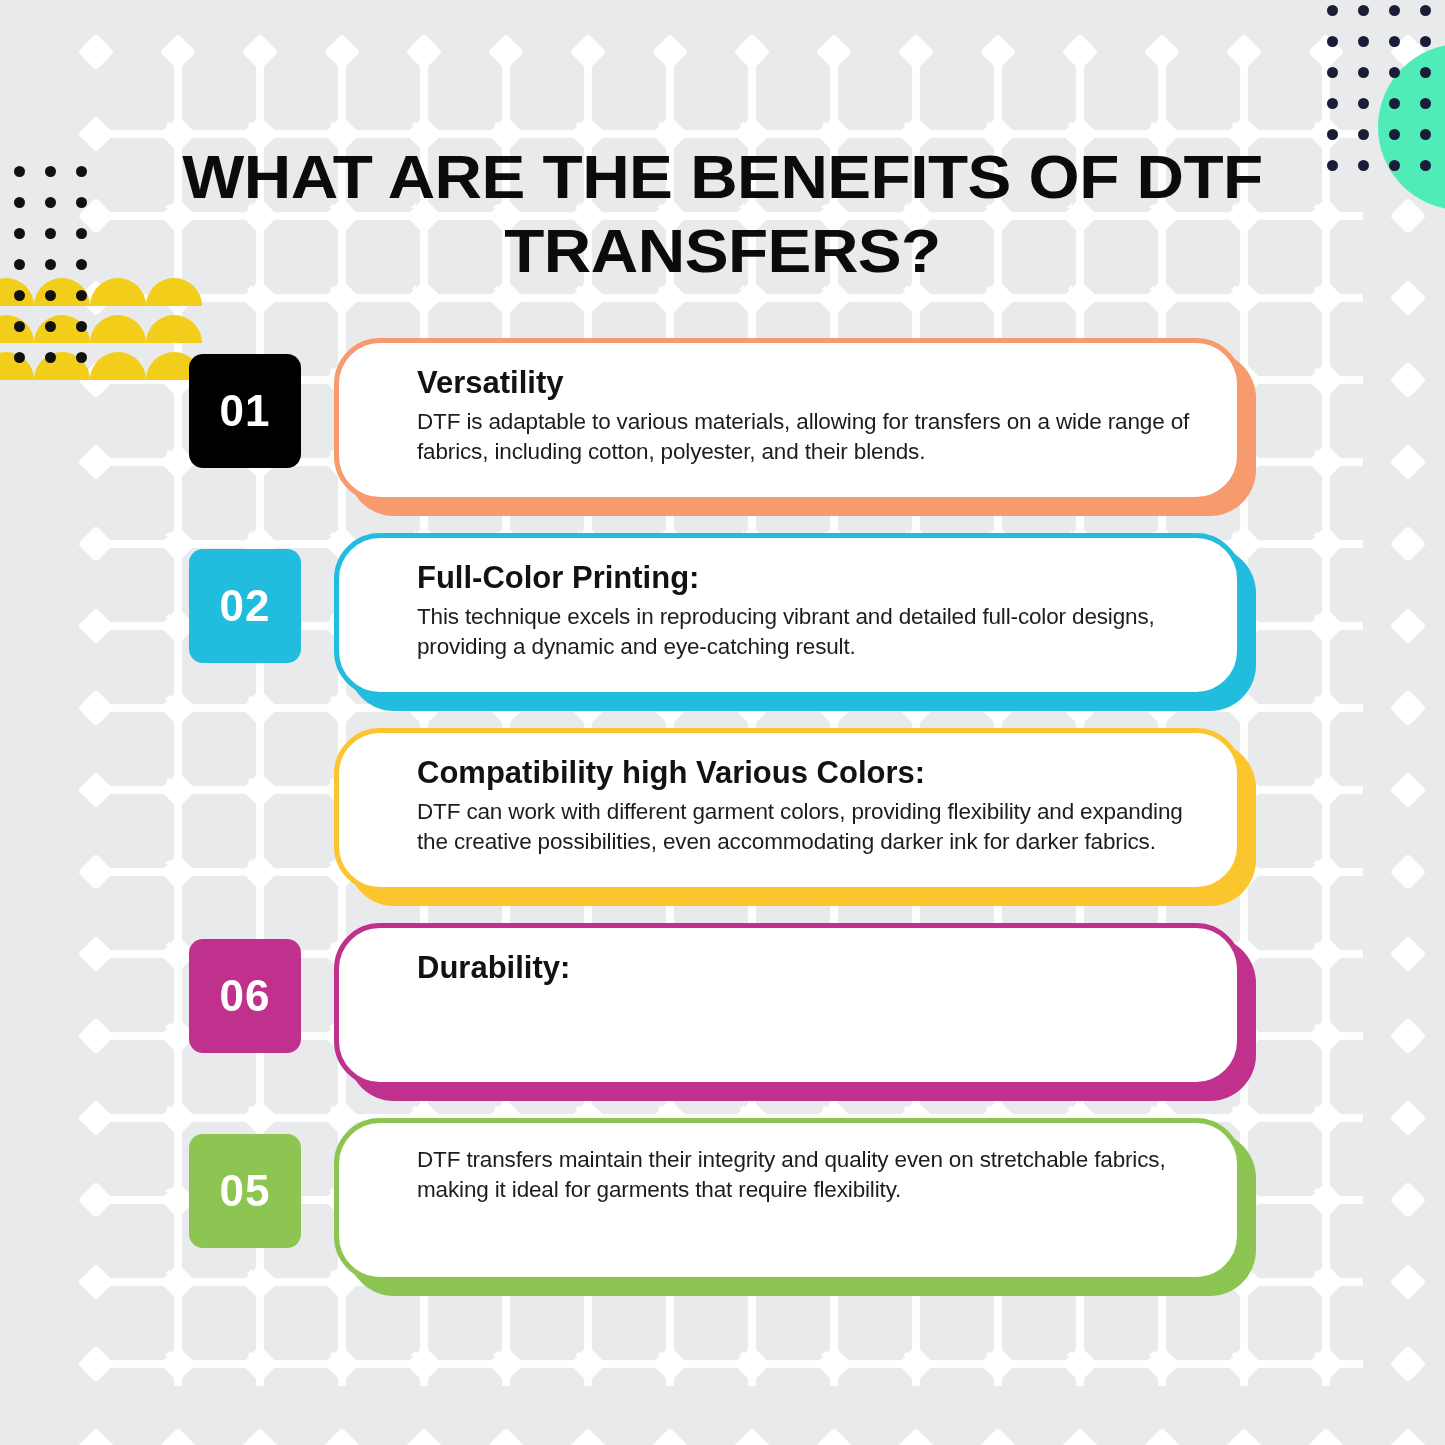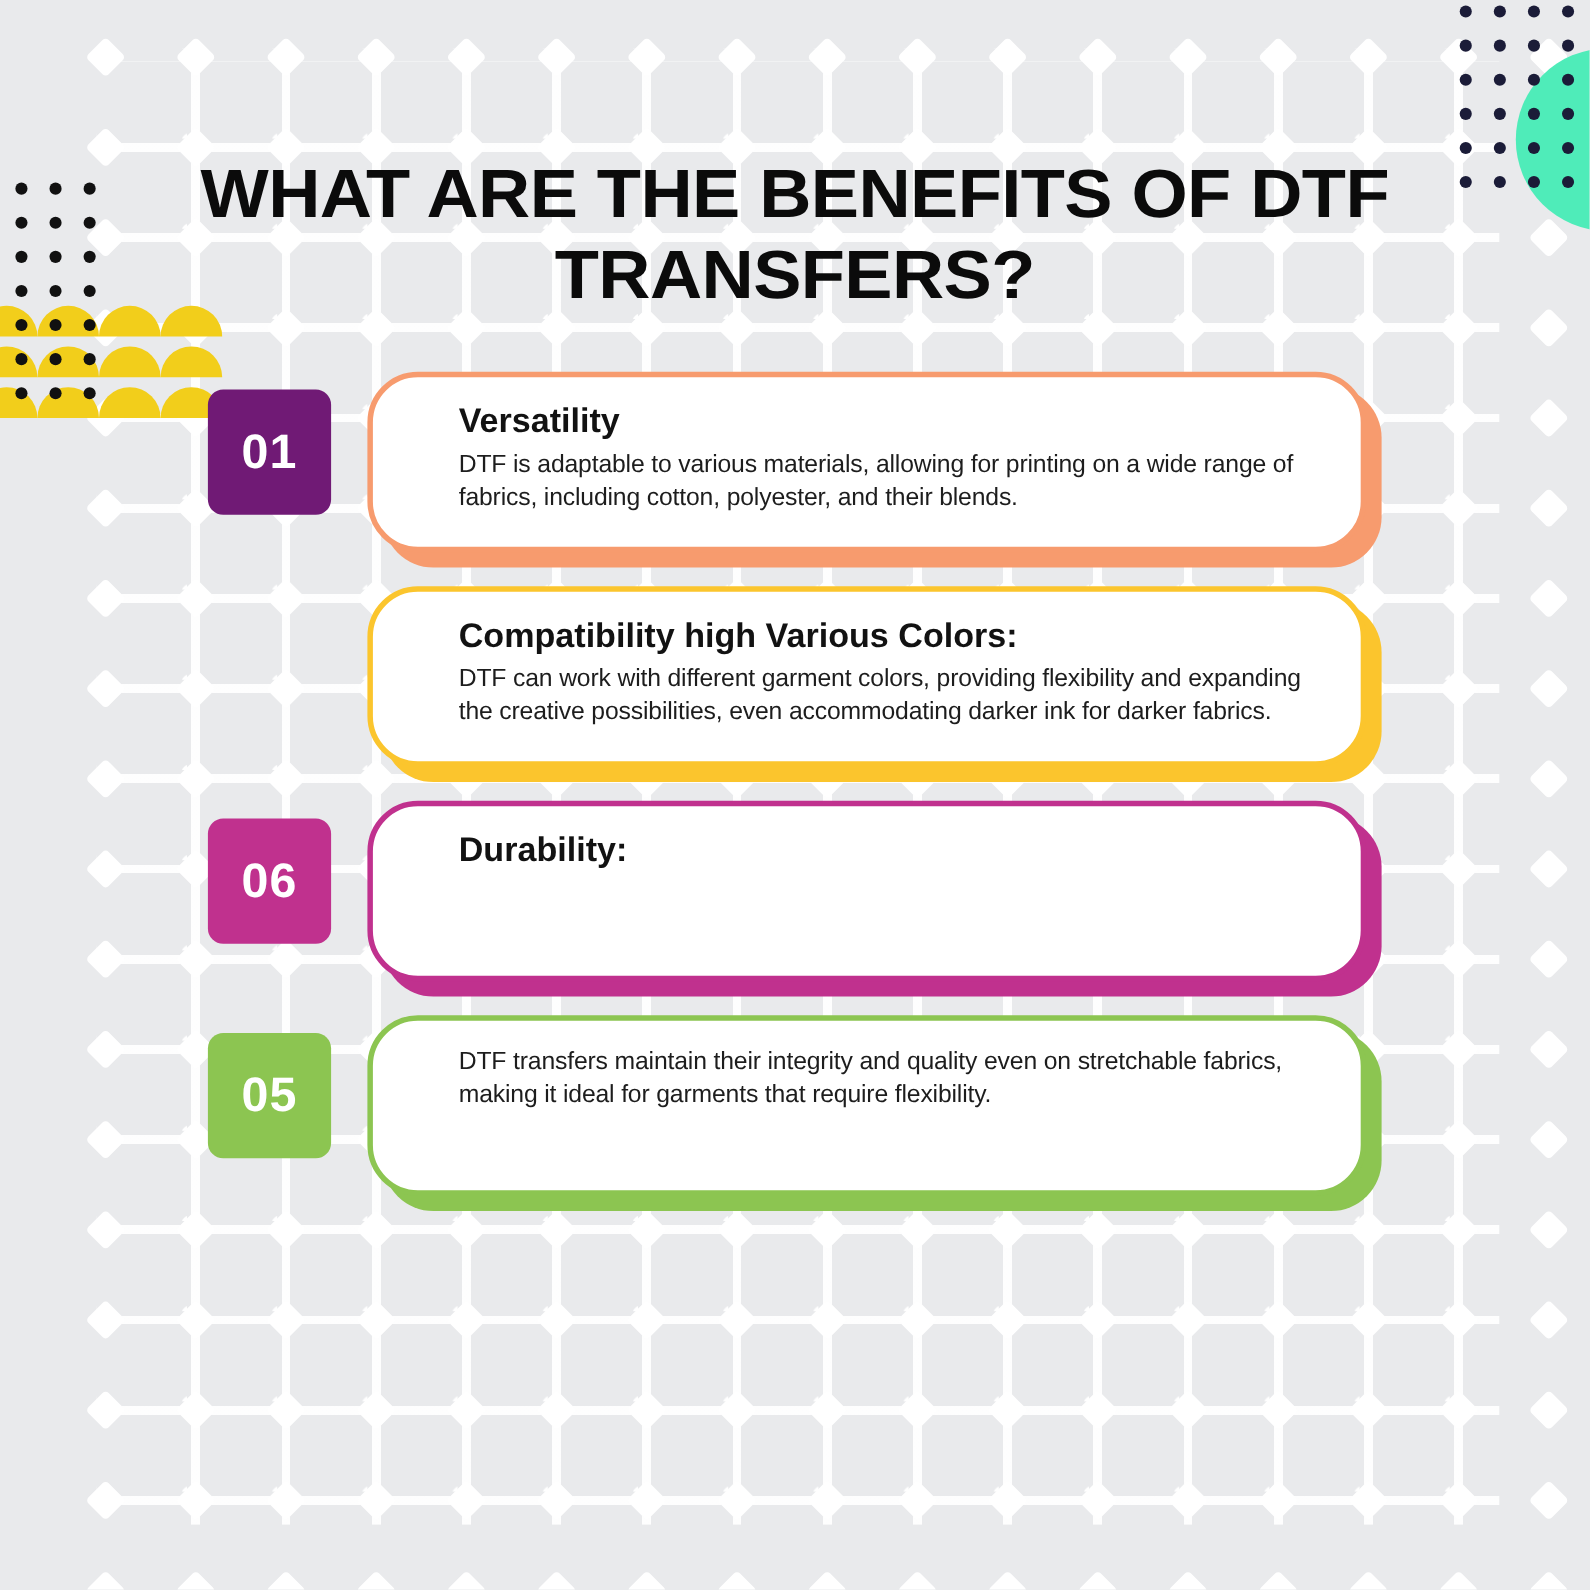--- a/index.html
+++ b/index.html
@@ -547,29 +547,43 @@
     <i style="left: 62px; top: 186px; background: rgb(17, 17, 17);"></i>
   </div>
 
 <div id="title">
   <span class="line">WHAT ARE THE BENEFITS OF DTF</span>
   <span class="line">TRANSFERS?</span>
 </div>
 
 <div id="cards">
     <div class="row">
-      <div class="badge" style="background: #701a75; text-align: right;">
+      <div class="badge" style="background: #000000; text-align: right;">
         <span>01</span>
       </div>
       <div class="card-wrap">
         <div class="card-shadow" style="background: rgb(247, 155, 110);"></div>
         <div class="card" style="border-color: rgb(247, 155, 110);">
           <div class="card-inner">
             <h3>Versatility</h3>
-            <p>DTF is adaptable to various materials, allowing for printing on a wide range of fabrics, including cotton, polyester, and their blends.</p>
+            <p>DTF is adaptable to various materials, allowing for transfers on a wide range of fabrics, including cotton, polyester, and their blends.</p>
+          </div>
+        </div>
+      </div>
+    </div>
+    <div class="row">
+      <div class="badge" style="background: rgb(34, 188, 223);">
+        <span>02</span>
+      </div>
+      <div class="card-wrap">
+        <div class="card-shadow" style="background: rgb(34, 188, 223);"></div>
+        <div class="card" style="border-color: rgb(34, 188, 223);">
+          <div class="card-inner">
+            <h3>Full-Color Printing:</h3>
+            <p>This technique excels in reproducing vibrant and detailed full-color designs, providing a dynamic and eye-catching result.</p>
           </div>
         </div>
       </div>
     </div>
     <div class="row">
       <div class="card-wrap">
         <div class="card-shadow" style="background: rgb(251, 197, 45);"></div>
         <div class="card" style="border-color: rgb(251, 197, 45);">
           <div class="card-inner">
             <h3>Compatibility high Various Colors:</h3>

